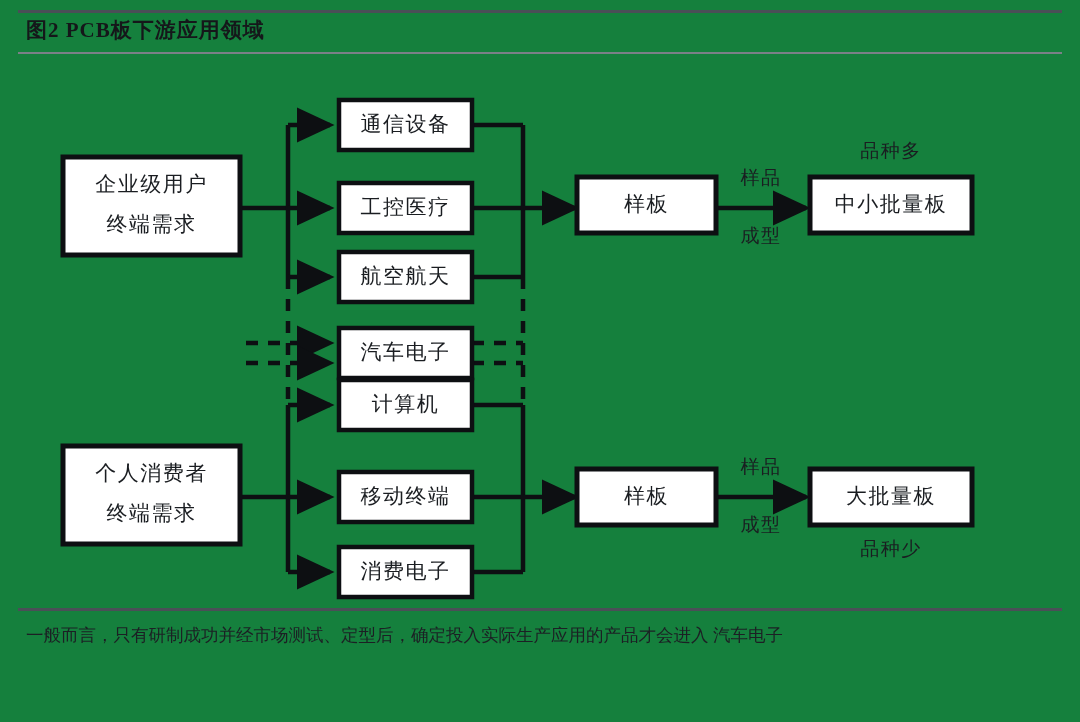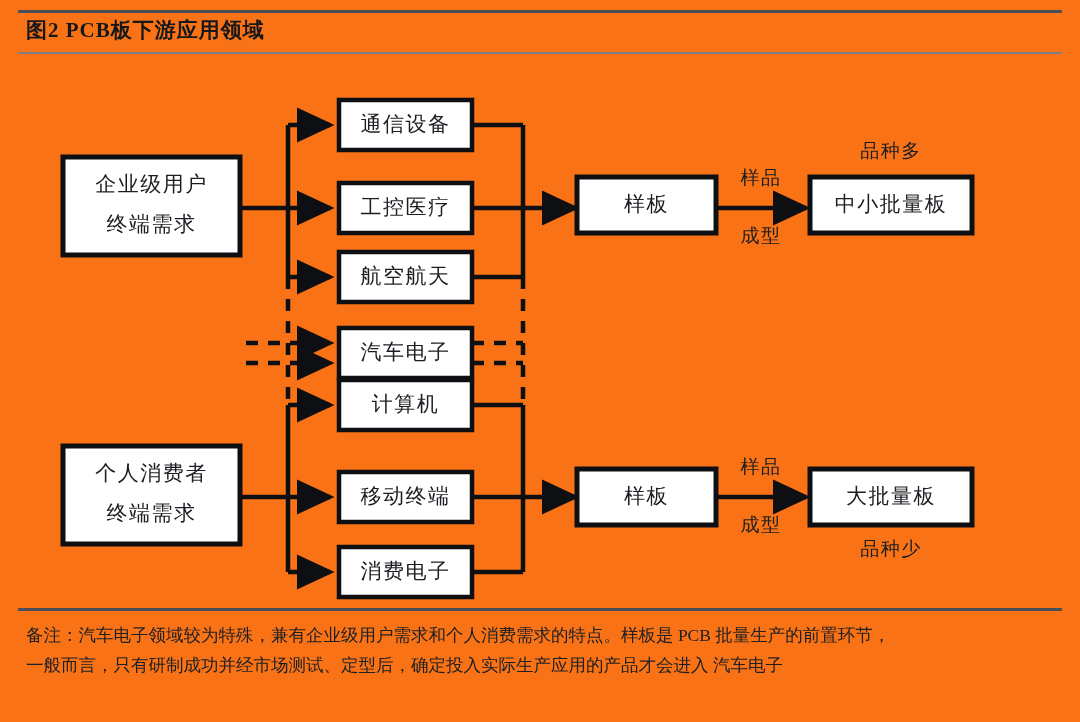--- a/index.html
+++ b/index.html
@@ -12,21 +12,21 @@
     height: 722px;
     font-family: "Liberation Serif", "DejaVu Serif", serif;
     color: #111111;
     overflow: hidden;
     position: relative;
   }
   #page {
     position: relative;
     width: 1080px;
     height: 722px;
-    background: #f97316;
+    background: #15803d;
   }
 
   
   .rule-top {
     position: absolute;
     left: 18px;
     top: 10px;
     width: 1044px;
     height: 3px;
     background: #4a4f57;
@@ -239,17 +239,16 @@
     <g>
       <rect class="box-rect box-thick" x="810" y="409" width="162" height="56"></rect>
       <text class="node-label" x="891" y="438">大批量板</text>
       <text class="side-note" x="891" y="491">品种少</text>
     </g>
 
   </svg>
 
   <div class="rule-above-note"></div>
   <div class="note">
-    <span class="note-line">备注：汽车电子领域较为特殊，兼有企业级用户需求和个人消费需求的特点。样板是 PCB 批量生产的前置环节，</span>
     <span class="note-line">一般而言，只有研制成功并经市场测试、定型后，确定投入实际生产应用的产品才会进入 汽车电子</span>
   </div>
 
 </div>
 
 </body></html>

